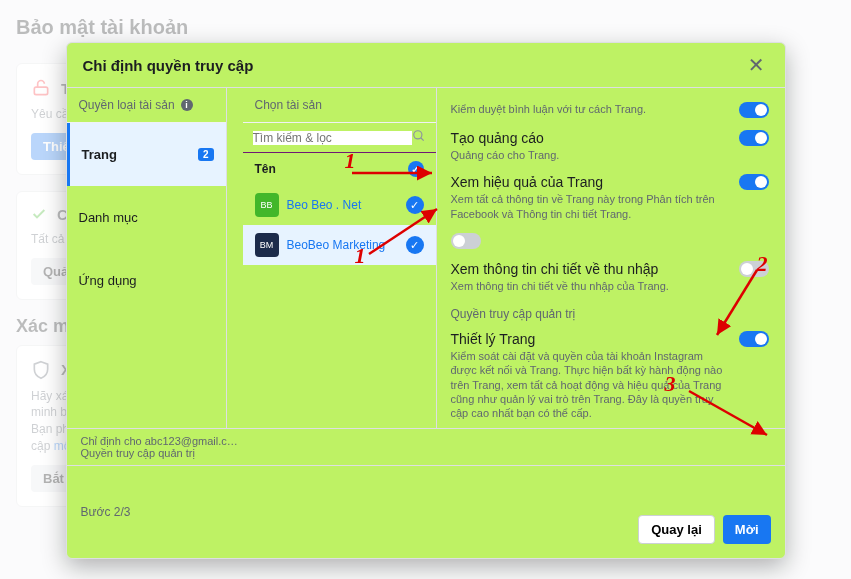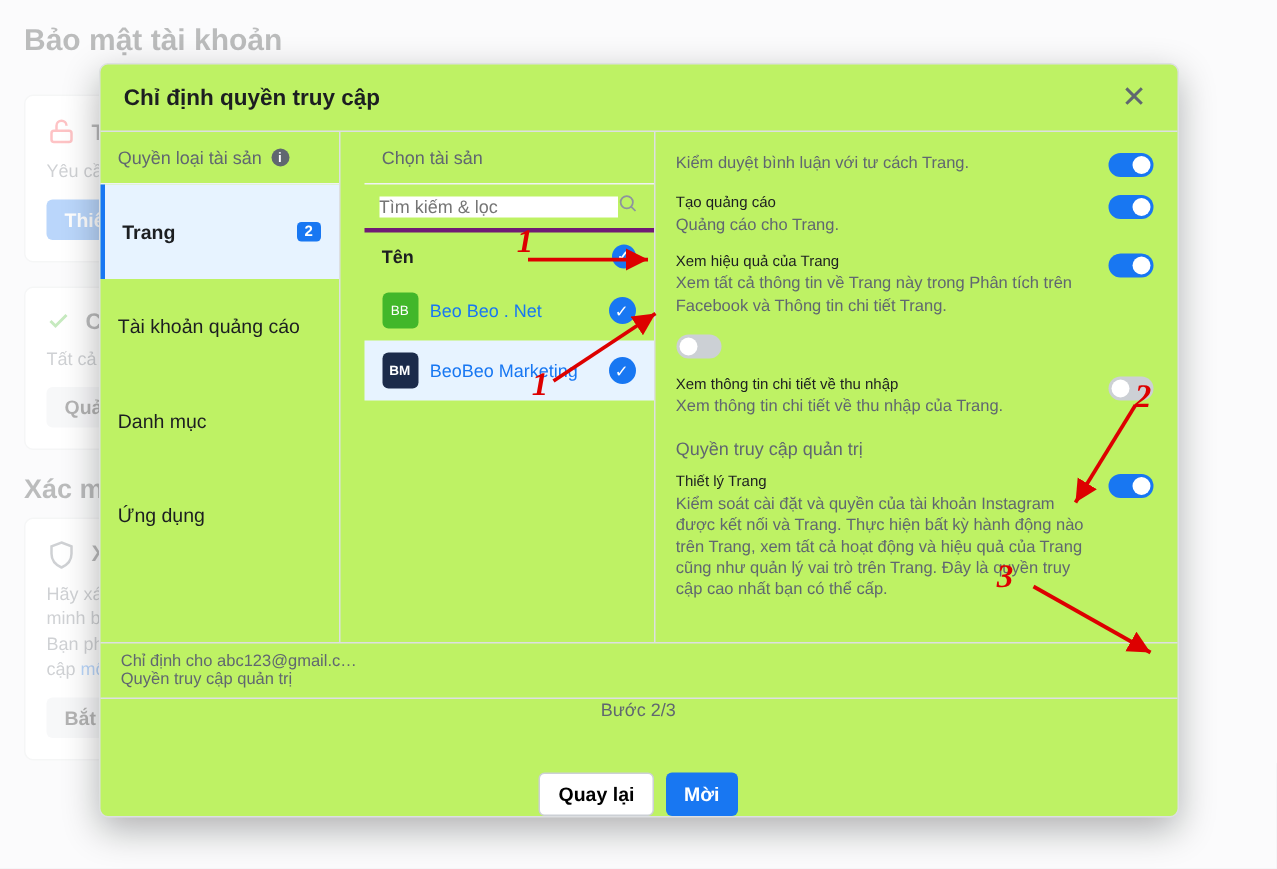--- a/index.html
+++ b/index.html
@@ -34,49 +34,49 @@
 .col { border-right: 1px solid #dddfe2; display: flex; flex-direction: column; }
 .col:last-child { border-right: none; }
 .col-head { padding: 10px 12px; font-size: 12px; color: #606770; display: flex; align-items: center; gap: 6px; border-bottom: 1px solid #f0f2f5; }
 
 .col-left { width: 160px; }
 .asset-type { padding: 24px 12px; font-size: 13px; display: flex; justify-content: space-between; align-items: center; cursor: pointer; }
 .asset-type.active { background: #e7f3ff; border-left: 3px solid #1877f2; font-weight: 600; }
 .badge-count { background: #1877f2; color: #fff; font-size: 10px; padding: 1px 5px; border-radius: 3px; font-weight: bold; }
 
 .col-mid { width: 210px; }
-.search-row { display: flex; align-items: center; padding: 6px 10px; border-bottom: 3px solid #701a75; }
+.search-row { display: flex; align-items: center; padding: 6px 10px; border-bottom: 1px solid #701a75; }
 .search-row input { border: none; flex: 1; font-size: 12px; outline: none; }
 .search-icon-sm { color: #8d949e; font-size: 14px; }
 .mid-label { padding: 8px 12px; font-size: 12px; font-weight: bold; display: flex; justify-content: space-between; align-items: center; }
 .check-blue { width: 16px; height: 16px; background: #1877f2; border-radius: 50%; display: inline-flex; align-items: center; justify-content: center; color: #fff; font-size: 10px; }
 .asset-item { display: flex; align-items: center; gap: 8px; padding: 8px 12px; cursor: pointer; position: relative; }
 .asset-item.sel { background: #e7f3ff; }
 .asset-avatar { width: 24px; height: 24px; border-radius: 4px; display: flex; align-items: center; justify-content: center; font-size: 9px; color: #fff; flex-shrink: 0; }
 .avatar-1 { background: #42b72a; }
-.avatar-2 { background: #1c2b4a; font-weight: bold; }
+.avatar-2 { background: #1c2b4a; }
 .asset-name { flex: 1; font-size: 12px; color: #1877f2; }
 .asset-check { width: 18px; height: 18px; background: #1877f2; border-radius: 50%; display: flex; align-items: center; justify-content: center; color: #fff; font-size: 11px; }
 
 .col-right { flex: 1; overflow-y: auto; padding: 8px 16px 8px 14px; position: relative; }
 .perm-row { display: flex; justify-content: space-between; align-items: flex-start; padding: 6px 0; gap: 10px; }
 .perm-text { flex: 1; }
-.perm-title { font-size: 10px; margin-bottom: 2px; }
+.perm-title { font-size: 14px; margin-bottom: 2px; }
 .perm-desc { font-size: 11px; color: #606770; line-height: 1.3; }
 .perm-section-title { font-size: 12px; color: #606770; margin: 8px 0 4px; }
 
 .toggle { width: 30px; height: 16px; border-radius: 10px; position: relative; cursor: pointer; flex-shrink: 0; }
 .toggle.on { background: #1877f2; }
 .toggle.off { background: #ccd0d5; }
 .toggle::after { content: ''; position: absolute; width: 12px; height: 12px; background: #fff; border-radius: 50%; top: 2px; }
 .toggle.on::after { right: 2px; }
 .toggle.off::after { left: 2px; }
 
 .modal-footer-top { border-top: 1px solid #dddfe2; padding: 6px 14px; font-size: 11px; color: #606770; }
-.modal-footer { border-top: 1px solid #dddfe2; padding: 0 14px; display: flex; justify-content: space-between; align-items: center; flex-direction: column; }
+.modal-footer { border-top: 1px solid #dddfe2; padding: 14px 14px; display: flex; justify-content: space-between; align-items: center; }
 .footer-step { font-size: 12px; color: #606770; }
 .footer-btns { display: flex; gap: 8px; margin-top: 35px; }
 
 .info-icon { width: 12px; height: 12px; border-radius: 50%; background: #606770; color: #fff; font-size: 9px; display: inline-flex; align-items: center; justify-content: center; font-weight: bold; }
 
 
 .arrow { position: absolute; pointer-events: none; z-index: 50; }
 .annot-num { position: absolute; font-family: "Times New Roman", serif; font-size: 22px; font-style: italic; font-weight: bold; color: #d00; z-index: 51; pointer-events: none; }
 
 .col-right::-webkit-scrollbar { width: 8px; }
@@ -140,21 +140,20 @@
 
       <div class="col col-left">
         <div class="col-head">
           <span>Quyền loại tài sản</span>
           <span class="info-icon">i</span>
         </div>
         <div class="asset-type active">
           <span>Trang</span>
           <span class="badge-count">2</span>
         </div>
-        <div class="asset-type">Tài khoản quảng cáo</div>
         <div class="asset-type">Danh mục</div>
         <div class="asset-type">Ứng dụng</div>
         <div style="flex:1"></div>
       </div>
 
       <div class="col col-mid" style="position:relative;padding-left:16px;">
         <div class="col-head">
           <span>Chọn tài sản</span>
         </div>
         <div class="search-row">

